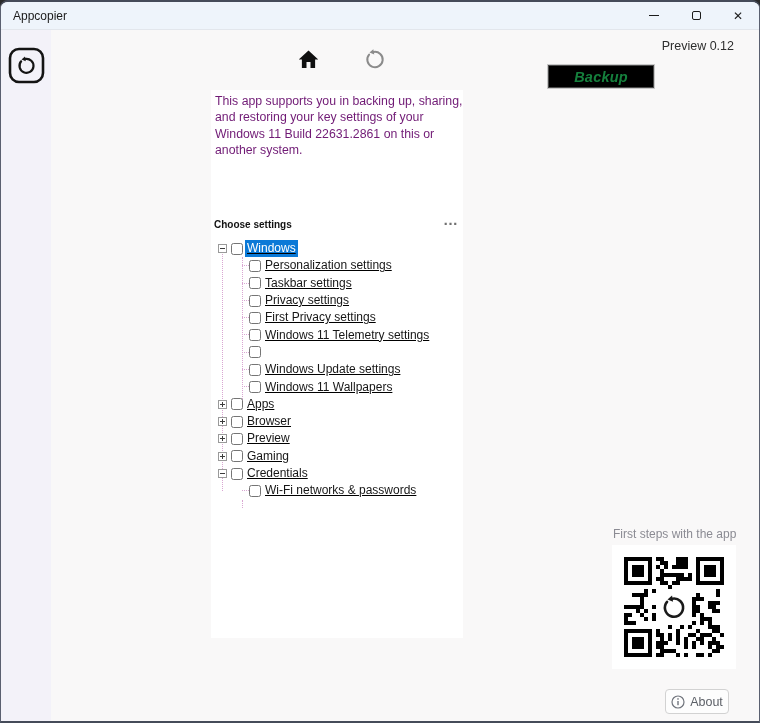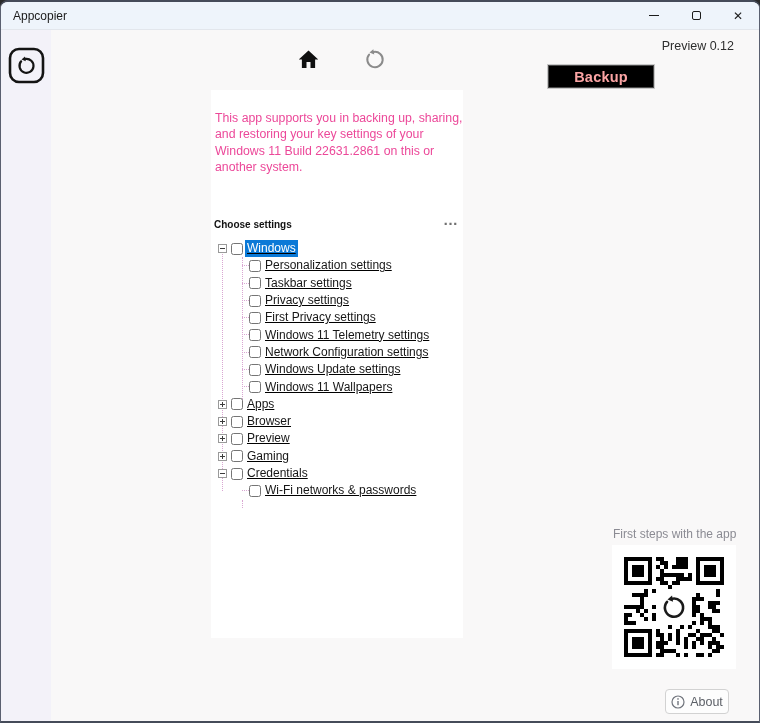--- a/index.html
+++ b/index.html
@@ -37,21 +37,21 @@
   .backup-btn {
     position:absolute; left:547px; top:63px; width:106px; height:23px;
     display:flex; align-items:center; justify-content:center;
     font-size:14.5px; font-weight:bold; letter-spacing:0.2px;
     border:1px solid #4a4a4a; box-shadow:0 0 0 1px #c9c9c9;
     cursor:default;
   }
 
   
   .panel { position:absolute; left:210px; top:88px; width:252px; height:548px; background:#ffffff; }
-  .desc { position:absolute; left:4px; top:20px; width:248px; font-size:12.3px; line-height:16.4px; color:#ec4899; }
+  .desc { position:absolute; left:4px; top:3px; width:248px; font-size:12.3px; line-height:16.4px; color:#701a75; }
   .panel-title { position:absolute; left:3px; top:129px; font-size:10px; font-weight:bold; color:#121212; }
   .menu-dots { position:absolute; right:4px; top:121px; font-size:15px; font-weight:bold; color:#707070; letter-spacing:1px; }
 
   
   .tree { position:absolute; left:0; top:150px; right:0;text-decoration:underline; }
   .guide { position:absolute; width:0; border-left:1px dotted #d9a6d2; }
   #guide-root { left:11px; top:9px; height:242px; }
   #guide-win  { left:31px; top:17px; height:148px; }
   #guide-cred { left:31px; top:260px; height:8px; }
   .trow { position:relative; display:flex; align-items:center; height:17.3px; font-size:12px; color:#161616; }
@@ -116,21 +116,21 @@
       <path d="M10 0.5 L19.3 9 L16.3 9 L16.3 17 L11.9 17 L11.9 11.4 L8.1 11.4 L8.1 17 L3.7 17 L3.7 9 L0.7 9 Z" fill="#101010"></path>
     </svg>
   </div>
   <div class="refresh-btn">
     <svg viewBox="0 0 20 20" width="22" height="22">
       <path d="M4.64 6.0 A7 7 0 1 0 8.78 3.61" fill="none" stroke="#8b8b8b" stroke-width="1.8" stroke-linecap="round"></path>
       <polygon points="9.3,5.9 8.5,1.2 5.0,4.2" fill="#8b8b8b"></polygon>
     </svg>
   </div>
   <div class="preview-label">Preview 0.12</div>
-  <div class="backup-btn" style="background:#000; color:#fca5a5;">
+  <div class="backup-btn" style="background:#000; color:#15803d;font-style:italic;">
     <span>Backup</span>
   </div>
 
   <div class="panel">
     <p class="desc">This app supports you in backing up, sharing, and restoring your key settings of your Windows 11 Build 22631.2861 on this or another system.</p>
     <div class="panel-title">Choose settings</div>
     <div class="menu-dots">…</div>
 
     <div class="tree" id="tree">
       <div class="guide" id="guide-root"></div>
@@ -156,21 +156,20 @@
         <div class="trow lvl2">
           <span class="checkbox"></span>
           <span class="tlabel">First Privacy settings</span>
         </div>
         <div class="trow lvl2">
           <span class="checkbox"></span>
           <span class="tlabel">Windows 11 Telemetry settings</span>
         </div>
         <div class="trow lvl2">
           <span class="checkbox"></span>
-          <span class="tlabel">Network Configuration settings</span>
         </div>
         <div class="trow lvl2">
           <span class="checkbox"></span>
           <span class="tlabel">Windows Update settings</span>
         </div>
         <div class="trow lvl2">
           <span class="checkbox"></span>
           <span class="tlabel">Windows 11 Wallpapers</span>
         </div>
         <div class="trow lvl1">

